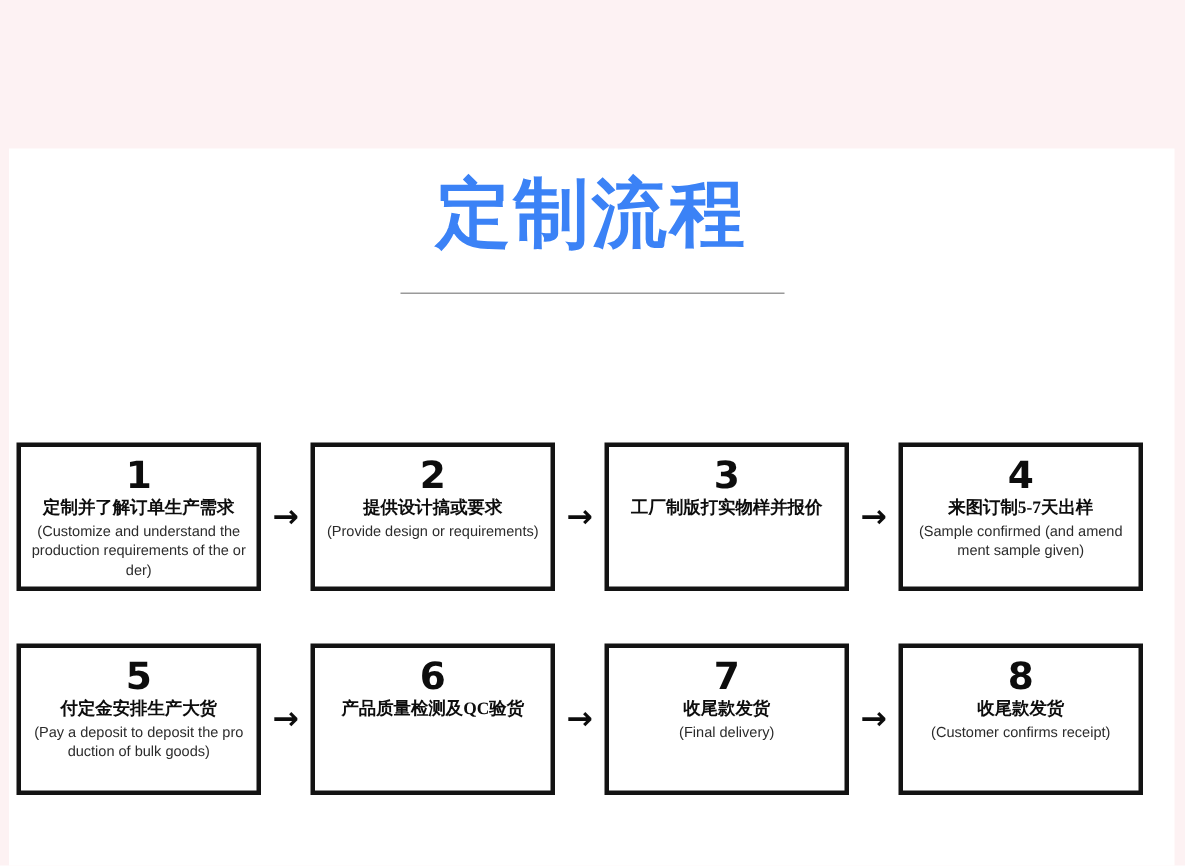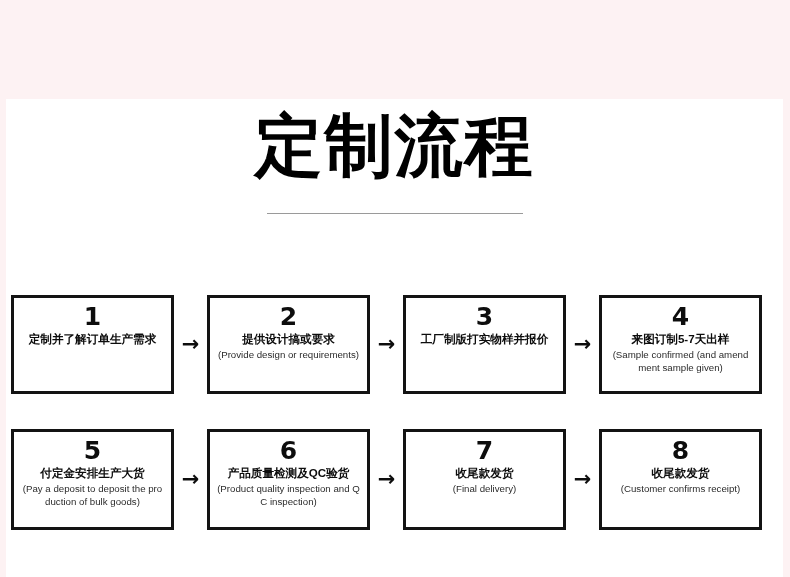--- a/index.html
+++ b/index.html
@@ -36,25 +36,25 @@
   #header {
     position: absolute;
     left: 0;
     top: 0;
     width: 777px;
     text-align: center;
   }
   #title-cn {
     margin: 0;
     padding-top: 18px;
-    font-family: Liberation Mono, monospace;
-    font-size: 68px;
+    font-family: Liberation Sans, sans-serif;
+    font-size: 50px;
     font-weight: 700;
     letter-spacing: 2px;
-    color: #000000;
+    color: #3b82f6;
     line-height: 1.0;
   }
   #title-en {
     margin: 0;
     padding-top: 20px;
     font-size: 20.5px;
     font-weight: 700;
     letter-spacing: 1.1px;
     color: #5a5a5a;
   }
@@ -93,21 +93,21 @@
 
   .step-number {
     font-family: "DejaVu Sans", "Liberation Sans", sans-serif;
     font-size: 25px;
     font-weight: 700;
     color: #0d0d0d;
     line-height: 1.08;
     margin-top: 1px;
   }
   .step-title {
-    font-family: Liberation Sans, sans-serif;
+    font-family: Liberation Serif, serif;
     font-size: 11.6px;
     font-weight: 700;
     color: #0d0d0d;
     line-height: 1.25;
     margin-top: 2px;
     text-align: center;
     white-space: nowrap;
   }
   .step-desc {
     font-size: 9.7px;
@@ -139,20 +139,21 @@
 
     <div id="header">
       <h1 id="title-cn">定制流程</h1>
       <div id="title-rule"></div>
     </div>
 
     <div class="flow-row" id="flow-row-1">
       <div class="step-box">
         <div class="step-number">1</div>
         <div class="step-title">定制并了解订单生产需求</div>
+        <div class="step-desc">(Customize and understand the production requirements of the order)</div>
       </div>
       <div class="arrow">→</div>
       <div class="step-box">
         <div class="step-number">2</div>
         <div class="step-title">提供设计搞或要求</div>
         <div class="step-desc">(Provide design or requirements)</div>
       </div>
       <div class="arrow">→</div>
       <div class="step-box">
         <div class="step-number">3</div>
@@ -169,21 +170,20 @@
     <div class="flow-row" id="flow-row-2">
       <div class="step-box">
         <div class="step-number">5</div>
         <div class="step-title">付定金安排生产大货</div>
         <div class="step-desc">(Pay a deposit to deposit the production of bulk goods)</div>
       </div>
       <div class="arrow">→</div>
       <div class="step-box">
         <div class="step-number">6</div>
         <div class="step-title">产品质量检测及QC验货</div>
-        <div class="step-desc">(Product quality inspection and QC inspection)</div>
       </div>
       <div class="arrow">→</div>
       <div class="step-box">
         <div class="step-number">7</div>
         <div class="step-title">收尾款发货</div>
         <div class="step-desc">(Final delivery)</div>
       </div>
       <div class="arrow">→</div>
       <div class="step-box">
         <div class="step-number">8</div>

